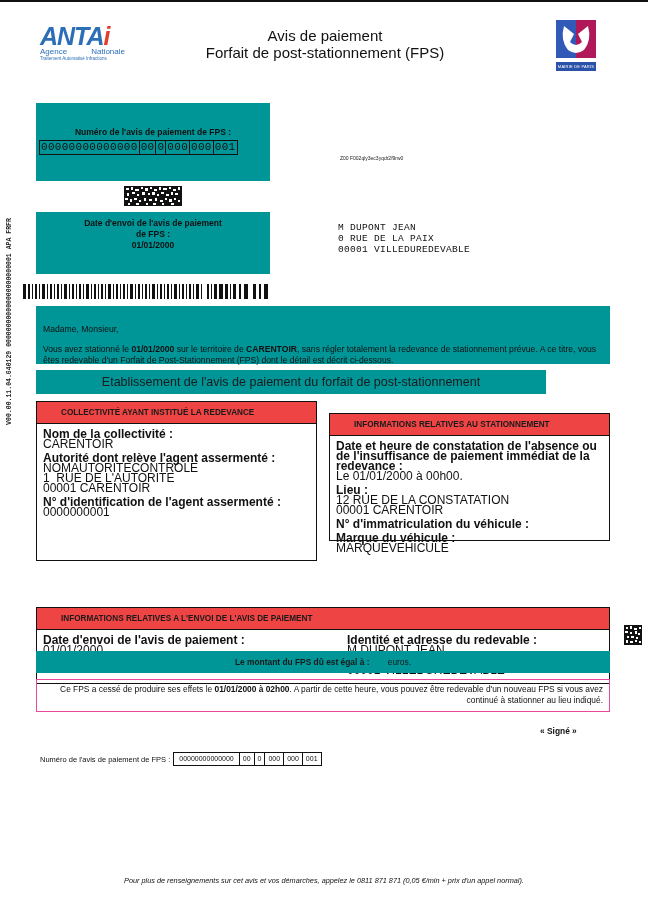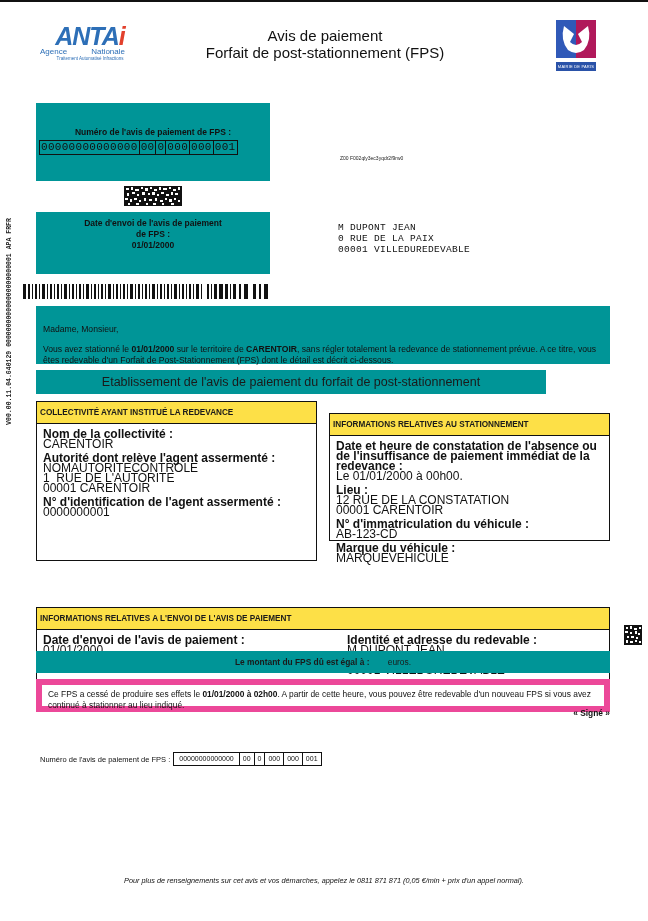--- a/index.html
+++ b/index.html
@@ -3,21 +3,21 @@
   <meta charset="utf-8">
   <style>
     * { margin: 0; padding: 0; box-sizing: border-box; }
     html, body { width: 648px; height: 921px; background: #ffffff; overflow: hidden; }
     body { position: relative; font-family: "Liberation Sans", "DejaVu Sans", sans-serif; color: #111; }
     .abs { position: absolute; }
     .teal { background: #009597; }
 
     
     .topline { left: 0; top: 0; width: 648px; height: 2px; background: #111; }
-    .logo-antai { left: 40px; top: 24px; width: 100px; height: 40px; text-align: center; }
+    .logo-antai { left: 40px; top: 24px; width: 100px; height: 40px; }
     .antai-word { font-family: "Liberation Sans", sans-serif; font-weight: bold; font-size: 25px; letter-spacing: -1px; color: #2d6fb7; line-height: 24px; font-style: italic; }
     .antai-word .i { color: #e2402c; }
     .antai-sub { font-size: 8px; color: #2d6fb7; line-height: 8px; display: flex; justify-content: space-between; width: 85px; }
     .antai-sub2 { font-size: 4.5px; color: #2d6fb7; line-height: 6px; white-space: nowrap; }
     .title { left: 160px; top: 27px; width: 330px; text-align: center; font-size: 15px; line-height: 17px; color: #111; }
     .logo-paris { left: 556px; top: 20px; width: 40px; height: 55px; }
     .paris-emblem { width: 40px; height: 38px; display: flex; }
     .paris-label { margin-top: 4px; width: 40px; height: 9px; background: #2a52a8; color: #fff; font-size: 4px; text-align: center; line-height: 9px; letter-spacing: 0.2px; }
 
     
@@ -41,37 +41,37 @@
 
     
     .intro { left: 36px; top: 306px; width: 574px; height: 58px; padding: 18px 7px; font-size: 8.6px; line-height: 11px; }
     .intro p { margin-bottom: 9px; }
     .intro p:last-child { margin-bottom: 0; }
 
     .etab { left: 36px; top: 370px; width: 510px; height: 24px; text-align: center; font-size: 12.5px; line-height: 24px; color: #1a1a1a; }
 
     
     .panel { border: 1px solid #111; background: #fff; }
-    .panel-head { background: #fde047; font-size: 8.2px; font-weight: bold; color: #1a1a1a; padding: 0 3px; height: 22px; line-height: 22px; border-bottom: 1px solid #111; }
+    .panel-head { background: #ef4444; font-size: 8.2px; font-weight: bold; color: #1a1a1a; padding: 0 24px; height: 22px; line-height: 22px; border-bottom: 1px solid #111; }
     .panel-body { padding: 5px 6px; font-size: 12px; line-height: 10px; }
     .field { margin-bottom: 4px; }
     .field .lbl { font-weight: bold; }
     .pleft { left: 36px; top: 401px; width: 281px; height: 160px; }
     .pright { left: 329px; top: 413px; width: 281px; height: 128px; }
     .penvoi { left: 36px; top: 567px; width: 574px; height: 77px; margin-top: 40px; }
     .penvoi .cols { display: flex; gap: 12px; }
     .penvoi .col1 { width: 292px; }
 
     .montant { left: 36px; top: 651px; width: 574px; height: 22px; text-align: center; font-size: 8.4px; font-weight: bold; line-height: 22px; color: #1a1a1a; }
     .montant .n { font-weight: normal; margin-left: 16px; }
-    .cesse { left: 36px; top: 679px; width: 574px; height: 33px; border: 6px solid #ec4899; padding: 4px 6px; font-size: 8.4px; line-height: 11px; }
+    .cesse { left: 36px; top: 679px; width: 574px; height: 33px; border: 1px solid #ec4899; padding: 4px 6px; font-size: 8.4px; line-height: 11px; text-align: right; }
 
     .dm-right { left: 624px; top: 625px; width: 18px; height: 20px; }
 
-    .signe { left: 540px; top: 708px; width: 70px; text-align: right; font-size: 8.4px; font-weight: bold; }
+    .signe { left: 540px; top: 726px; width: 70px; font-size: 8.4px; font-weight: bold; }
 
     .bottomnum { left: 40px; top: 752px; display: flex; align-items: center; font-size: 7.5px; }
     .bottomnum .cells { display: flex; border: 1px solid #111; margin-left: 3px; height: 14px; line-height: 12px; font-size: 7px; }
     .bottomnum .cells span { border-right: 1px solid #111; padding: 0 3px; }
     .bottomnum .cells span:first-child { padding: 0 5px; }
     .bottomnum .cells span:last-child { border-right: none; }
 
     .footer { left: 0; top: 876px; width: 648px; text-align: center; font-size: 7.3px; font-style: italic; }
   </style>
 </head>
@@ -286,21 +286,20 @@
       <div class="lbl">Date et heure de constatation de l'absence ou de l'insuffisance de paiement immédiat de la redevance :</div>
       <div>Le 01/01/2000 à 00h00.</div>
     </div>
     <div class="field">
       <div class="lbl">Lieu :</div>
       <div>12 RUE DE LA CONSTATATION</div>
       <div>00001 CARENTOIR</div>
     </div>
     <div class="field">
       <div class="lbl">N° d'immatriculation du véhicule :</div>
-      <div>AB-123-CD</div>
     </div>
     <div class="field">
       <div class="lbl">Marque du véhicule :</div>
       <div>MARQUEVEHICULE</div>
     </div>
   </div>
 </div>
 
 <div class="abs panel penvoi">
   <div class="panel-head">INFORMATIONS RELATIVES A L'ENVOI DE L'AVIS DE PAIEMENT</div>

